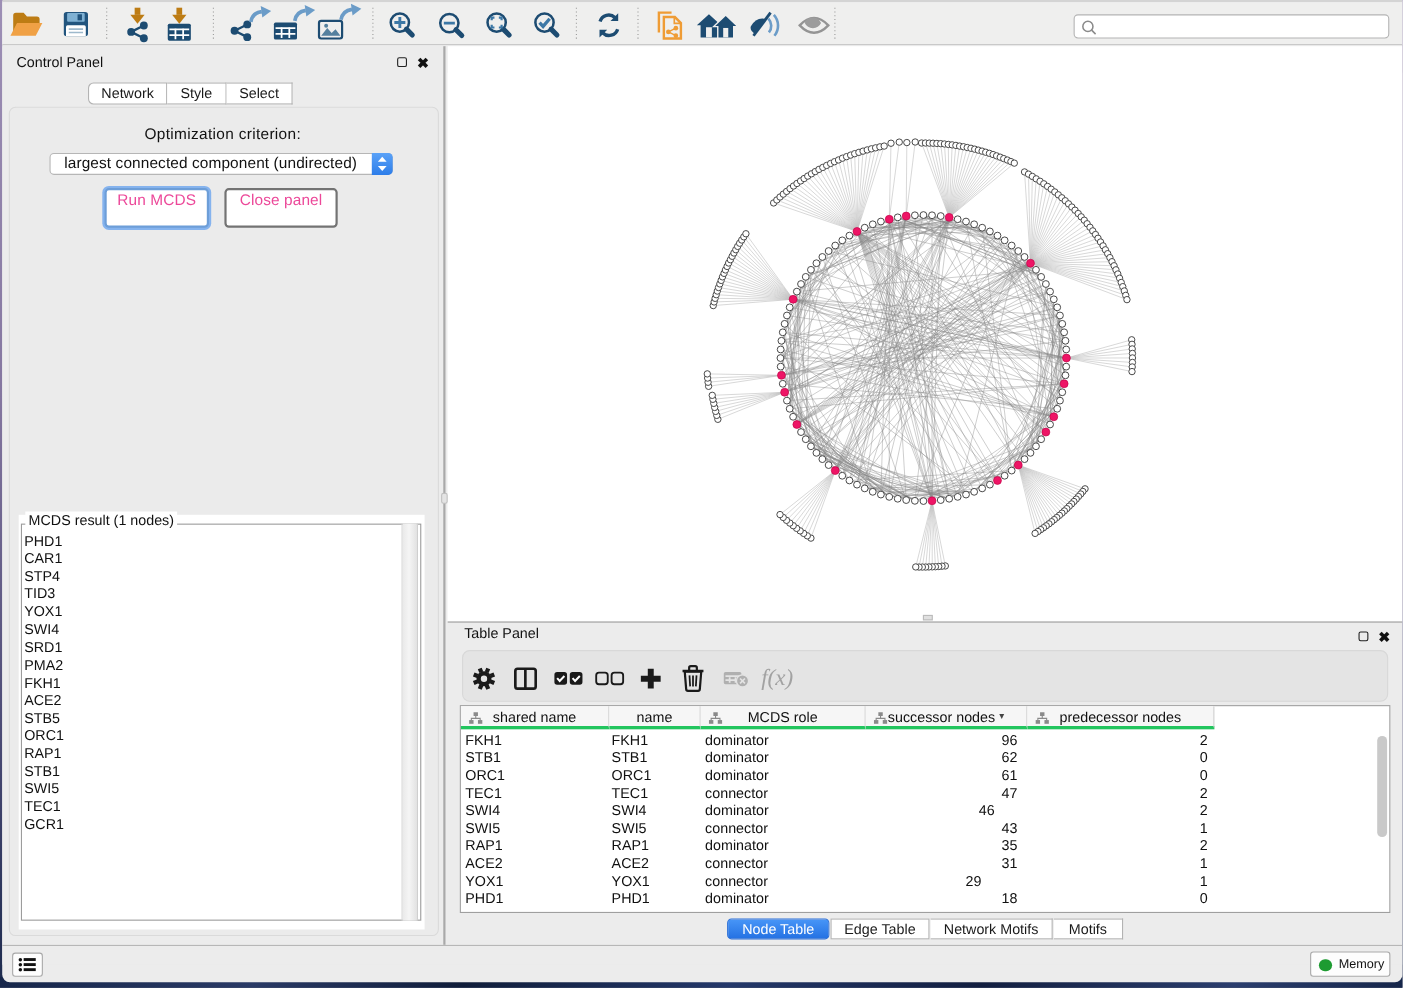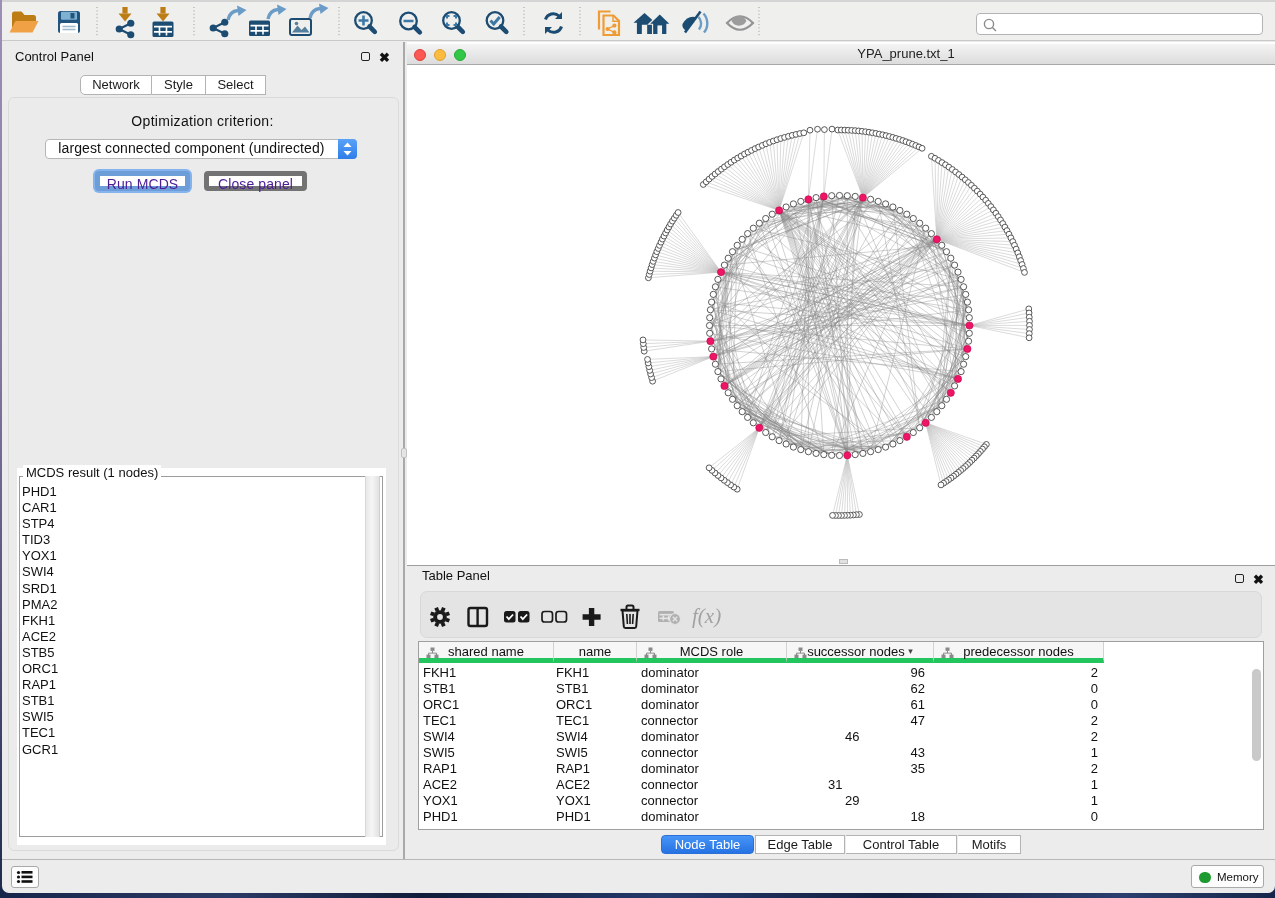--- a/index.html
+++ b/index.html
@@ -24,22 +24,22 @@
   color:#1a1a1a; text-align:center; line-height:18px; }
 .tab.sel { background:linear-gradient(180deg,#4795f7,#2572e3); color:#fff; border-color:#2b6fd8; border-radius:5px;margin-top:44px; }
 #cp-body { position:absolute; left:6px; right:4px; top:55px; bottom:8px; background:#ebebeb;
   border:1px solid #dadada; border-radius:6px; }
 #opt-label { position:absolute; left:0; width:100%; top:71px; text-align:center; font-size:14px; letter-spacing:0.3px; color:#111; }
 #dropdown { position:absolute; left:43px; top:97px; width:312px; height:20px; background:#fff;
   border:1px solid #b6b6b6; border-radius:4px; font-size:14px; letter-spacing:0.1px; color:#111; text-align:center; line-height:16px; padding-right:19px; }
 #dd-btn { position:absolute; right:-1px; top:-1px; width:19px; height:20px; border-radius:0 4px 4px 0;
   background:linear-gradient(180deg,#5aa2f8,#2d7de9); }
 #dd-btn svg { position:absolute; left:3px; top:2px; }
-.btn { position:absolute; top:129px; height:20px; background:#fff; border:5px solid #737373; border-radius:4px;
-  font-size:14px; letter-spacing:0.1px; color:#4c1d95; text-align:center; line-height:17px; }
+.btn { position:absolute; top:129px; height:36px; background:#fff; border:2px solid #737373; border-radius:4px;
+  font-size:14px; letter-spacing:0.1px; color:#ec4899; text-align:center; line-height:17px; }
 #run-btn { left:93px; width:95px; box-shadow:0 0 0 2px #85b3ee; border-color:#6d9ed8; }
 #close-btn { left:202px; width:103px; }
 
 #mcds-box { position:absolute; left:15px; top:426px; width:369px; height:377px; background:#fff; }
 #mcds-border { position:absolute; left:2px; top:8px; right:3px; bottom:8px; border:1px solid #9c9c9c; }
 #mcds-title { position:absolute; left:6px; top:-3px; background:#fff; padding:0 3px; font-size:13px; color:#111; }
 #mcds-list { position:absolute; left:5px; top:16px; font-size:13px; color:#111; line-height:16.1px; }
 #mcds-sb { position:absolute; right:6px; top:8px; bottom:8px; width:15px;
   background:linear-gradient(90deg,#e9e9e9,#f5f5f5 45%,#e2e2e2); border-left:1px solid #d8d8d8; border-right:1px solid #cfcfcf; }
 
@@ -57,21 +57,21 @@
 .tl { position:absolute; top:5px; width:12px; height:12px; border-radius:50%; }
 #net-canvas { position:absolute; left:0; top:24px; right:0; bottom:0; background:#fff; }
 #net-grip { position:absolute; left:432px; bottom:1px; width:9px; height:5px; background:#e0e0e0; border:1px solid #bbb; }
 #split-grip { position:absolute; left:399px; top:446px; width:6px; height:10px; background:#e4e4e4; border:1px solid #c0c0c0; border-radius:2px; }
 
 #tpanel { position:absolute; left:405px; top:563px; right:0; bottom:34px; background:#ececec; border-top:1px solid #9e9e9e; }
 #tpanel .title { position:absolute; left:15px; top:2px; font-size:13px; color:#111; }
 #t-toolbar { position:absolute; left:13px; top:25px; right:13px; height:47px; background:#e4e4e4; border:1px solid #d8d8d8; border-radius:7px; }
 #tbl { position:absolute; left:11px; top:75px; right:11px; height:189px; background:#fff; border:1px solid #9f9f9f; }
 .hcell { position:absolute; top:0; height:21px; background:#f6f6f6; border-right:1px solid #d2d2d2;
-  border-bottom:5px solid #22c55e; font-size:13px; color:#111; text-align:center; line-height:20px; }
+  border-bottom:3px solid #22c55e; font-size:13px; color:#111; text-align:center; line-height:20px; }
 .hcell svg.hi { position:absolute; left:7px; top:5px; }
 .trow { position:absolute; left:0; right:0; height:16px; font-size:13px; color:#111; }
 .trow span { position:absolute; top:0; }
 #tbl-sb { position:absolute; right:2px; top:27px; width:9px; height:92px; background:#c9c9c9; border-radius:5px; }
 
 .btab { position:absolute; top:269px; height:19px; background:#fff; border:1px solid #b3b3b3; font-size:13px;
   color:#1a1a1a; text-align:center; line-height:17px; }
 .btab.sel { background:linear-gradient(180deg,#4795f7,#2572e3); color:#fff; border-color:#2b6fd8; border-radius:4px; }
 </style></head>
 <body>
@@ -216,26 +216,20 @@
     <div class="btn" id="run-btn">Run MCDS</div>
     <div class="btn" id="close-btn">Close panel</div>
     <div id="mcds-box">
       <div id="mcds-border"></div>
       <div id="mcds-sb"></div>
       <div id="mcds-title">MCDS result (1 nodes)</div>
       <div id="mcds-list">PHD1<br>CAR1<br>STP4<br>TID3<br>YOX1<br>SWI4<br>SRD1<br>PMA2<br>FKH1<br>ACE2<br>STB5<br>ORC1<br>RAP1<br>STB1<br>SWI5<br>TEC1<br>GCR1</div>
     </div>
   </div>
   <div id="netwin">
-    <div id="net-title">
-      <span class="tl" style="left:7px; background:#fc5753; border:0.5px solid #df3e39;"></span>
-      <span class="tl" style="left:27px; background:#fdbc40; border:0.5px solid #de9f34;"></span>
-      <span class="tl" style="left:47px; background:#33c748; border:0.5px solid #27aa35;"></span>
-      <span class="t">YPA_prune.txt_1</span>
-    </div>
     <div id="net-canvas"><svg width="869" height="499" viewBox="0 0 869 499">
 <g stroke="#c2c2c2" stroke-width="0.65" fill="none" stroke-opacity="0.9">
 <path d="M372.1 144.4L296.3 118.5"></path>
 <path d="M372.1 144.4L299.2 115.8"></path>
 <path d="M372.1 144.4L302.1 113.1"></path>
 <path d="M372.1 144.4L305.1 110.5"></path>
 <path d="M372.1 144.4L308.1 108.0"></path>
 <path d="M372.1 144.4L311.2 105.5"></path>
 <path d="M372.1 144.4L314.4 103.1"></path>
 <path d="M372.1 144.4L317.5 100.8"></path>
@@ -1156,63 +1150,63 @@
           <span style="left:4px">TEC1</span>
           <span style="left:137px">TEC1</span>
           <span style="left:222px">connector</span>
           <span style="left:426px;width:80px;text-align:right">47</span>
           <span style="left:599px;width:80px;text-align:right">2</span>
         </div>
 <div class="trow" style="top:86.9px;">
           <span style="left:4px">SWI4</span>
           <span style="left:137px">SWI4</span>
           <span style="left:222px">dominator</span>
-          <span style="left:426px;width:80px;text-align:left">46</span>
+          <span style="left:438px;width:80px;text-align:center">46</span>
           <span style="left:599px;width:80px;text-align:right">2</span>
         </div>
 <div class="trow" style="top:103.0px;">
           <span style="left:4px">SWI5</span>
           <span style="left:137px">SWI5</span>
           <span style="left:222px">connector</span>
           <span style="left:426px;width:80px;text-align:right">43</span>
           <span style="left:599px;width:80px;text-align:right">1</span>
         </div>
 <div class="trow" style="top:119.10000000000001px;">
           <span style="left:4px">RAP1</span>
           <span style="left:137px">RAP1</span>
           <span style="left:222px">dominator</span>
           <span style="left:426px;width:80px;text-align:right">35</span>
           <span style="left:599px;width:80px;text-align:right">2</span>
         </div>
 <div class="trow" style="top:135.20000000000002px;">
           <span style="left:4px">ACE2</span>
           <span style="left:137px">ACE2</span>
           <span style="left:222px">connector</span>
-          <span style="left:409px;width:80px;text-align:left">31</span>
+          <span style="left:426px;width:80px;text-align:right">31</span>
           <span style="left:599px;width:80px;text-align:right">1</span>
         </div>
 <div class="trow" style="top:151.3px;">
           <span style="left:4px">YOX1</span>
           <span style="left:137px">YOX1</span>
           <span style="left:222px">connector</span>
-          <span style="left:426px;width:80px;text-align:left">29</span>
+          <span style="left:426px;width:80px;text-align:center">29</span>
           <span style="left:599px;width:80px;text-align:right">1</span>
         </div>
 <div class="trow" style="top:167.4px;">
           <span style="left:4px">PHD1</span>
           <span style="left:137px">PHD1</span>
           <span style="left:222px">dominator</span>
           <span style="left:426px;width:80px;text-align:right">18</span>
           <span style="left:599px;width:80px;text-align:right">0</span>
         </div>
 <div id="tbl-sb"></div>
 </div>
     <div class="btab sel" style="left:254px; width:93px;">Node Table</div>
     <div class="btab" style="left:348px; width:90px; border-radius:0;">Edge Table</div>
-    <div class="btab" style="left:439px; width:111px; border-left:none;">Control Table</div>
+    <div class="btab" style="left:439px; width:111px; border-left:none;">Network Motifs</div>
     <div class="btab" style="left:551px; width:63px; border-left:none;">Motifs</div>
   </div>
   <div id="statusbar">
     <div id="list-btn"><svg width="26" height="20" viewBox="0 0 26 20">
           <g fill="#111">
             <circle cx="6.5" cy="5.5" r="1.6"></circle>
             <circle cx="6.5" cy="10" r="1.6"></circle>
             <circle cx="6.5" cy="14.5" r="1.6"></circle>
             <rect x="9.5" y="4" width="11" height="2.6"></rect>
             <rect x="9.5" y="8.6" width="11" height="2.6"></rect>

